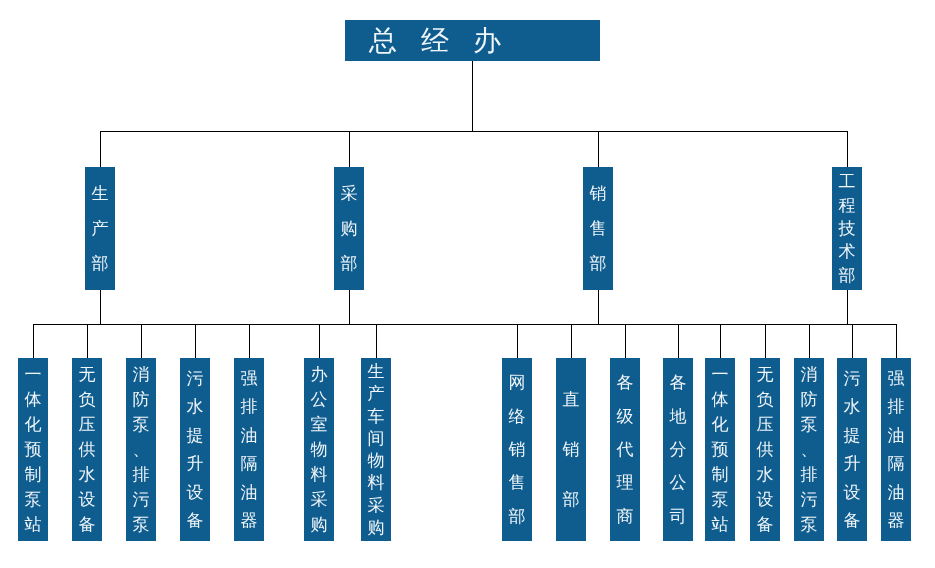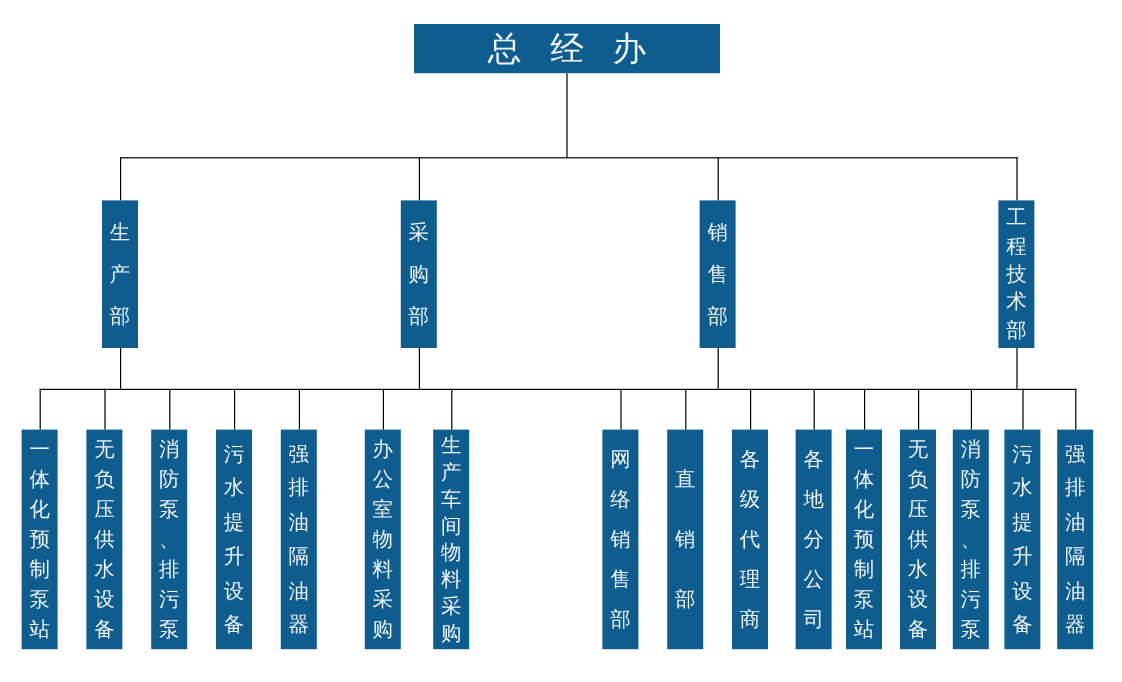--- a/index.html
+++ b/index.html
@@ -12,21 +12,21 @@
     overflow: hidden;
   }
   .node {
     position: absolute;
     background: #0F5C8E;
     color: #EFF5F9;
     box-sizing: border-box;
   }
   .root-node {
     left: 345px; top: 20px; width: 255px; height: 41px;
-    display: flex; align-items: center; justify-content: center;
+    display: flex; align-items: center; 
     font-size: 28px;
     letter-spacing: 24px;
     padding-left: 24px;
     white-space: nowrap;
   }
   .vnode {
     width: 30px;
     display: flex;
     flex-direction: column;
     align-items: center;

